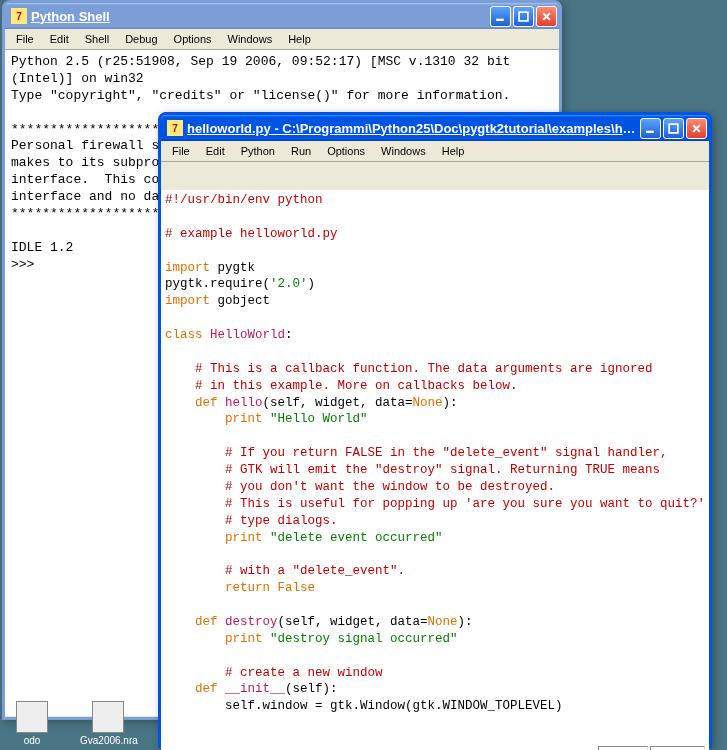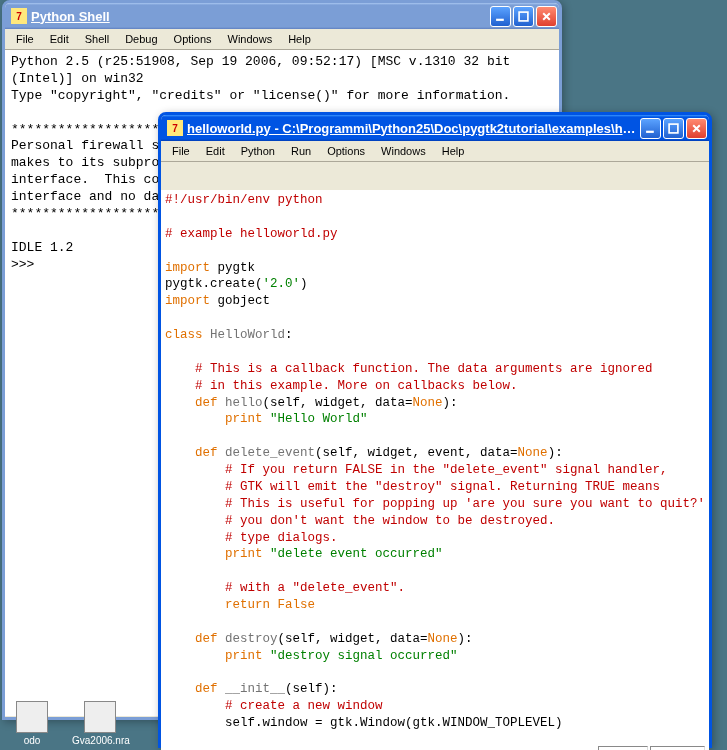--- a/index.html
+++ b/index.html
@@ -111,35 +111,35 @@
 .status-cell {
   border: 1px inset #ddd;
   padding: 0 12px;
   height: 32px;
   line-height: 14px;
 }
 .code-line { white-space: pre; }
 .kw { color: #e07000; }
 .str { color: #008000; }
 .cm { color: #c00000; }
-.fn { color: #737373; }
+.fn { color: #be185d; }
 .nm { color: #000; }
 .shell-content {
   font-family: "Courier New", monospace;
   font-size: 13px;
   line-height: 1.3;
   padding: 4px 6px;
   white-space: pre-wrap;
 }
 .desktop-icons {
   position: absolute;
   bottom: 4px;
   left: 4px;
   display: flex;
-  gap: 12px;
+  gap: 20px;
   font-size: 10px;
   color: white;
 }
 .di { width: 56px; text-align: center; }
 .di .ico { width: 32px; height: 32px; background: #eee; margin: 0 auto 2px; border: 1px solid #888; }
 </style>
 </head>
 <body>
 
 <div class="desktop-bg"></div>
@@ -208,46 +208,45 @@
       <span class="menu-item">Options</span>
       <span class="menu-item">Windows</span>
       <span class="menu-item">Help</span>
     </div>
   <div class="content" id="code-body" style="height:calc(100% - 68px);margin-top:28px;">
       <div class="code-line"><span class="cm">#!/usr/bin/env python</span></div>
       <div class="code-line"><span class="nm">&nbsp;</span></div>
       <div class="code-line"><span class="cm"># example helloworld.py</span></div>
       <div class="code-line"><span class="nm">&nbsp;</span></div>
       <div class="code-line"><span class="kw">import</span><span class="nm"> pygtk</span></div>
-      <div class="code-line"><span class="nm">pygtk.create(</span><span class="str">'2.0'</span><span class="nm">)</span></div>
+      <div class="code-line"><span class="nm">pygtk.require(</span><span class="str">'2.0'</span><span class="nm">)</span></div>
       <div class="code-line"><span class="kw">import</span><span class="nm"> gobject</span></div>
       <div class="code-line"><span class="nm">&nbsp;</span></div>
       <div class="code-line"><span class="kw">class</span><span class="nm"> </span><span class="fn">HelloWorld</span><span class="nm">:</span></div>
       <div class="code-line"><span class="nm">&nbsp;</span></div>
       <div class="code-line"><span class="cm">    # This is a callback function. The data arguments are ignored</span></div>
       <div class="code-line"><span class="cm">    # in this example. More on callbacks below.</span></div>
       <div class="code-line"><span class="nm">    </span><span class="kw">def</span><span class="nm"> </span><span class="fn">hello</span><span class="nm">(self, widget, data=</span><span class="kw">None</span><span class="nm">):</span></div>
       <div class="code-line"><span class="nm">        </span><span class="kw">print</span><span class="nm"> </span><span class="str">"Hello World"</span></div>
       <div class="code-line"><span class="nm">&nbsp;</span></div>
-      <div class="code-line"><span class="nm">    </span><span class="kw">def</span><span class="nm"> </span><span class="fn">delete_event</span><span class="nm">(self, widget, event, data=</span><span class="kw">None</span><span class="nm">):</span></div>
       <div class="code-line"><span class="cm">        # If you return FALSE in the "delete_event" signal handler,</span></div>
       <div class="code-line"><span class="cm">        # GTK will emit the "destroy" signal. Returning TRUE means</span></div>
+      <div class="code-line"><span class="cm">        # you don't want the window to be destroyed.</span></div>
       <div class="code-line"><span class="cm">        # This is useful for popping up 'are you sure you want to quit?'</span></div>
-      <div class="code-line"><span class="cm">        # you don't want the window to be destroyed.</span></div>
       <div class="code-line"><span class="cm">        # type dialogs.</span></div>
       <div class="code-line"><span class="nm">        </span><span class="kw">print</span><span class="nm"> </span><span class="str">"delete event occurred"</span></div>
       <div class="code-line"><span class="nm">&nbsp;</span></div>
       <div class="code-line"><span class="cm">        # with a "delete_event".</span></div>
       <div class="code-line"><span class="nm">        </span><span class="kw">return</span><span class="nm"> </span><span class="kw">False</span></div>
       <div class="code-line"><span class="nm">&nbsp;</span></div>
       <div class="code-line"><span class="nm">    </span><span class="kw">def</span><span class="nm"> </span><span class="fn">destroy</span><span class="nm">(self, widget, data=</span><span class="kw">None</span><span class="nm">):</span></div>
       <div class="code-line"><span class="nm">        </span><span class="kw">print</span><span class="nm"> </span><span class="str">"destroy signal occurred"</span></div>
       <div class="code-line"><span class="nm">&nbsp;</span></div>
+      <div class="code-line"><span class="cm">        # create a new window</span></div>
       <div class="code-line"><span class="nm">    </span><span class="kw">def</span><span class="nm"> </span><span class="fn">__init__</span><span class="nm">(self):</span></div>
-      <div class="code-line"><span class="cm">        # create a new window</span></div>
       <div class="code-line"><span class="nm">        self.window = gtk.Window(gtk.WINDOW_TOPLEVEL)</span></div>
     </div>
   <div class="statusbar">
     <span class="status-cell">Ln: 1</span>
     <span class="status-cell">Col: 0</span>
   </div>
 </div>
 
 <div class="desktop-icons" id="di">
     <div class="di">

